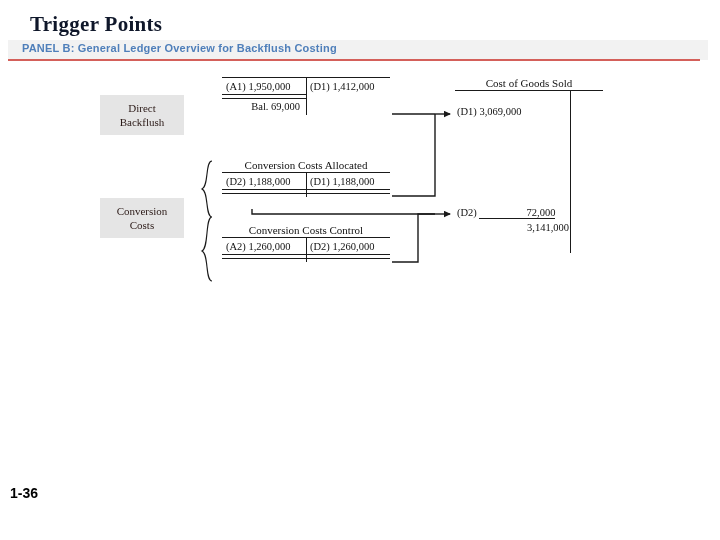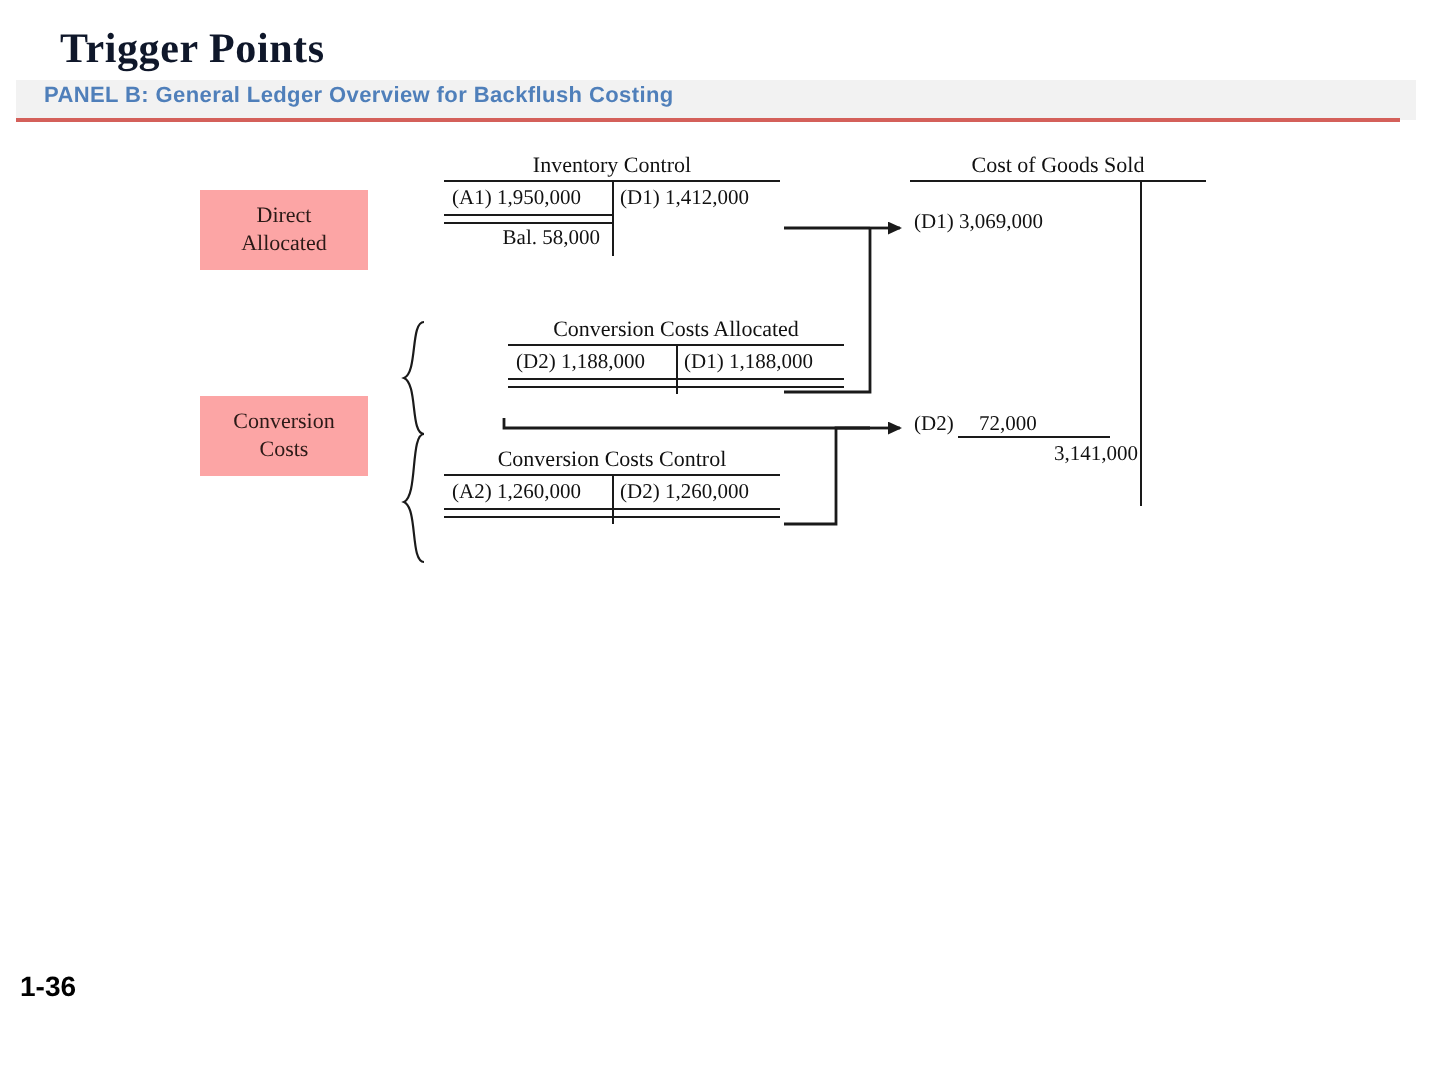--- a/index.html
+++ b/index.html
@@ -53,21 +53,21 @@
     left: 8px;
     top: 59px;
     width: 692px;
     height: 2px;
     background: #d4605a;
   }
 
   
   .trigger-box {
     position: absolute;
-    background: #fca5a5;
+    background: #e5e5e5;
     color: #2b1a17;
     font-family: "Liberation Serif", serif;
     font-size: 11px;
     line-height: 14px;
     text-align: center;
     display: flex;
     align-items: center;
     justify-content: center;
   }
   #trigger-box-direct-materials {
@@ -127,37 +127,38 @@
   .t-balance {
     font-size: 10.5px;
     white-space: nowrap;
     text-align: right;
     padding: 2px 6px 0 0;
     box-sizing: border-box;
   }
 
   
   #account-inventory-control { left: 222px; top: 77px; width: 168px; }
-  #account-cc-allocated      { left: 222px; top: 159px; width: 168px; margin-left: 32px; }
+  #account-cc-allocated      { left: 222px; top: 159px; width: 168px; }
   #account-cc-control        { left: 222px; top: 224px; width: 168px; }
   #account-cogs              { left: 455px; top: 77px; width: 148px; }
 
   
   .cogs-row {
     position: absolute;
     font-family: Liberation Serif, serif;
     font-size: 10.5px;
     color: #111111;
     white-space: nowrap;
   }
   #cogs-entry-d1 { left: 457px; top: 106px; }
   #cogs-entry-d2 { left: 457px; top: 207px; }
   #cogs-entry-d2 .amt {
     display: inline-block;
     min-width: 66px;
+    text-align: right;
     border-bottom: 1.1px solid #1a1a1a;
     padding-left: 10px;
   }
   #cogs-total {
     position: absolute;
     left: 457px; top: 222px;
     width: 112px;
     text-align: right;
     font-family: "Liberation Serif", serif;
     font-size: 10.5px;
@@ -181,21 +182,21 @@
 
 <div id="slide-title">Trigger Points</div>
 
 <div id="panel-banner"></div>
 <div id="panel-subtitle">PANEL B: General Ledger Overview for Backflush Costing</div>
 <div id="panel-rule"></div>
 
 <div class="trigger-box" id="trigger-box-direct-materials">
   <div>
     <div>Direct</div>
-    <div>Allocated</div>
+    <div>Backflush</div>
   </div>
 </div>
 
 <div class="trigger-box" id="trigger-box-conversion-costs">
   <div>
     <div>Conversion</div>
     <div>Costs</div>
   </div>
 </div>
 
@@ -219,37 +220,36 @@
 
    riser ---&gt; COGS (D2) --&gt;
   <path d="M 392,262 L 418,262 L 418,214 L 435,214" fill="none" stroke="#1a1a1a" stroke-width="1.4"></path>
 
    across to COGS (D2) --&gt;
   <path d="M 252,209 L 252,214 L 435,214" fill="none" stroke="#1a1a1a" stroke-width="1.4"></path>
   <path d="M 435,214 L 450,214" fill="none" stroke="#1a1a1a" stroke-width="1.4" marker-end="url(#arrow)"></path>
 </svg>
 
 <div class="t-account" id="account-inventory-control">
-  <div class="t-title">Inventory Control</div>
   <div class="t-rule"></div>
   <div class="t-body">
     <div class="t-vline" style="left:84px; height:24px;"></div>
     <div class="t-side left" style="width:84px;">
       <span>(A1)</span>
       <span>1,950,000</span>
     </div>
     <div class="t-side right" style="width:84px;">
       <span>(D1)</span>
       <span>1,412,000</span>
     </div>
   </div>
   <div class="t-doubleline" style="width:84px;"></div>
   <div style="position:relative;">
     <div class="t-vline" style="left:84px; height:16px;"></div>
-    <div class="t-balance" style="width:84px;">Bal. 58,000</div>
+    <div class="t-balance" style="width:84px;">Bal. 69,000</div>
   </div>
 </div>
 
 <div class="t-account" id="account-cc-allocated">
   <div class="t-title">Conversion Costs Allocated</div>
   <div class="t-rule"></div>
   <div class="t-body">
     <div class="t-vline" style="left:84px; height:24px;"></div>
     <div class="t-side left" style="width:84px;">
       <span>(D2)</span>

